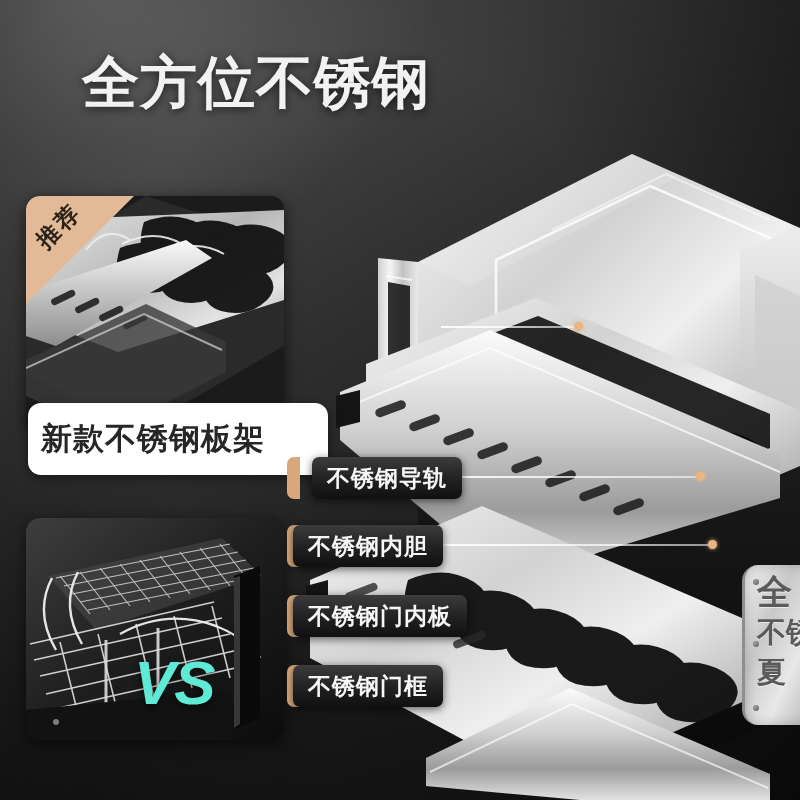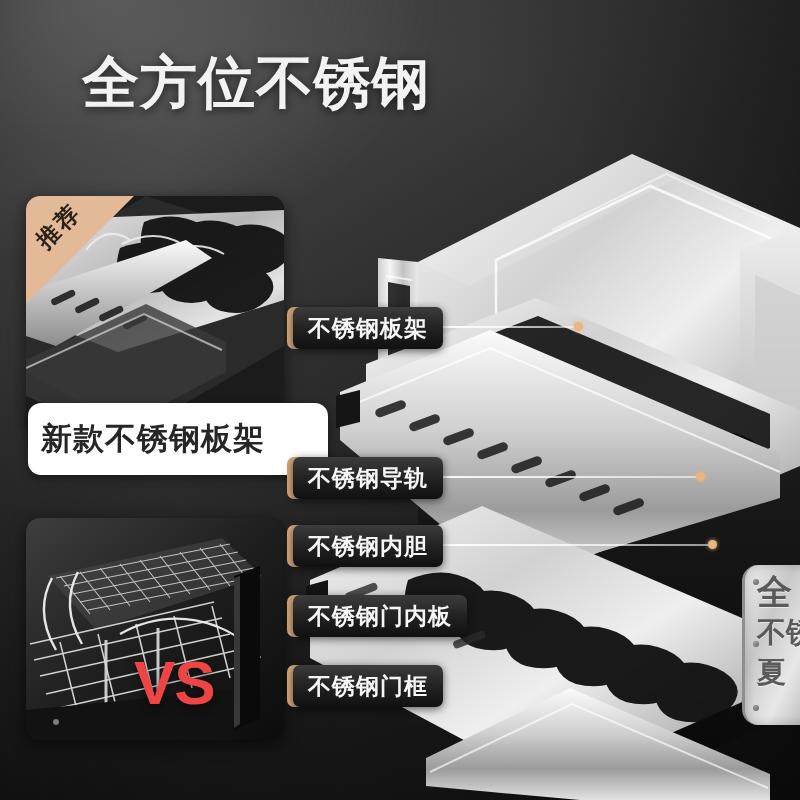--- a/index.html
+++ b/index.html
@@ -87,22 +87,22 @@
     left:2px; top:207px; width:300px; height:72px;
     justify-content:flex-start; padding-left:13px;
   }
   .cmp-label.old-lbl {
     left:9px; top:508px; width:240px; height:74px;
     justify-content:center;
   }
 
   .vs {
     position:absolute; left:108px; top:451px; z-index:6;
-    font-size:62px; font-weight:bold; 
-    color:#ef4444; letter-spacing:-1px;
+    font-size:62px; font-weight:bold; font-style:italic;
+    color:#5eead4; letter-spacing:-1px;
     text-shadow:0 3px 8px rgba(0,0,0,.55);
     pointer-events:none;
   }
 
   
   .callout {
     position:absolute; height:42px;
     display:flex; align-items:center;
     z-index:8;
   }
@@ -419,28 +419,22 @@
     <div class="leader" style="left:441px; top:326px; width:137px;"></div>
     <div class="leader-dot" style="left:574px; top:322px;"></div>
 
     <div class="leader" style="left:441px; top:476px; width:259px;"></div>
     <div class="leader-dot" style="left:696px; top:472px;"></div>
 
     <div class="leader" style="left:441px; top:544px; width:271px;"></div>
     <div class="leader-dot" style="left:708px; top:540px;"></div>
   </div>
 
-  <div class="callout" style="left:287px; top:307px;">
-    <div class="accent"></div>
-    <div class="pill">
-      <span>不锈钢板架</span>
-    </div>
-  </div>
-
-  <div class="callout" style="left:287px; top:457px;">
+
+  <div class="callout" style="left:287px; top:457px;padding-left:19px;">
     <div class="accent"></div>
     <div class="pill">
       <span>不锈钢导轨</span>
     </div>
   </div>
 
   <div class="callout" style="left:287px; top:525px;">
     <div class="accent"></div>
     <div class="pill">
       <span>不锈钢内胆</span>

